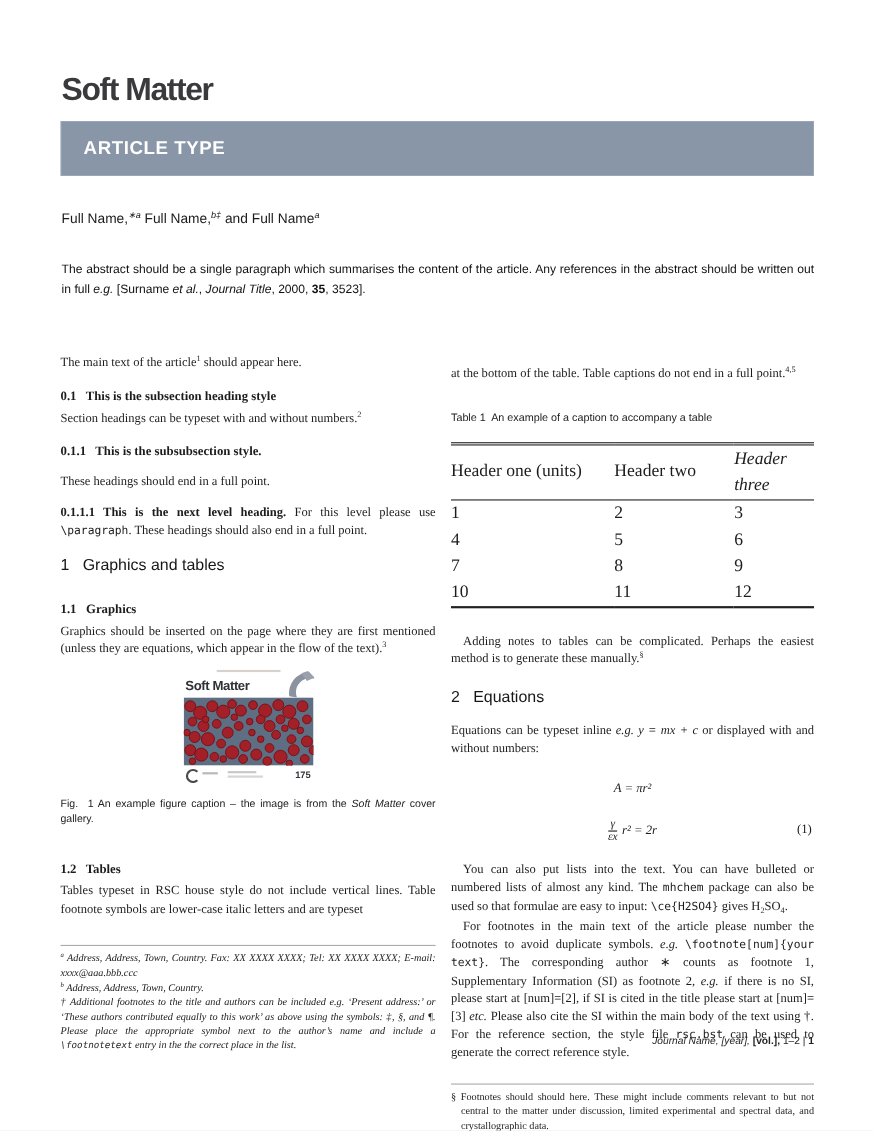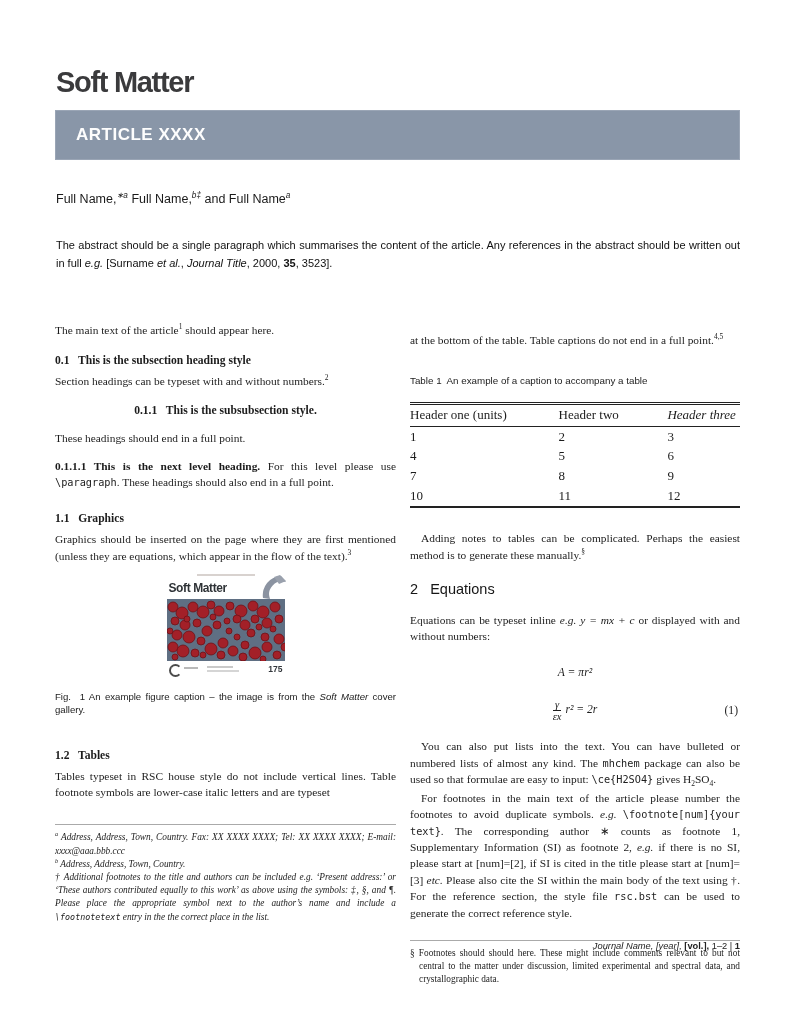--- a/index.html
+++ b/index.html
@@ -74,21 +74,21 @@
   .cover-foot-bar3{position:absolute;left:40px;top:7px;width:32px;height:2px;background:#d5d5d5;}
   .cover-issue{position:absolute;right:2px;top:0;font-family:"Liberation Sans",sans-serif;
     font-weight:bold;font-size:8.5px;color:#33373c;}
   .fig-caption{font-family:"Liberation Sans",sans-serif;font-size:9.6px;
     line-height:1.4;color:#222;margin-top:12px;text-align:justify;}
 
   
   .table-caption{font-family:"Liberation Sans",sans-serif;font-size:9.8px;color:#222;
     text-align:left;}
   table.rsc{width:100%;border-collapse:collapse;border-top:3px double #222;
-    border-bottom:2px solid #222;font-size:13px;}
+    border-bottom:2px solid #222;font-size:16px;}
   table.rsc th{font-weight:normal;text-align:left;border-bottom:1.4px solid #222;
     padding:1px 0 2px 0;}
   table.rsc td{padding:0.5px 0;text-align:left;}
 
   
   .equation{position:relative;text-align:center;font-style:italic;font-size:11.6px;
     margin-top:16px;}
   .eq-label{position:absolute;right:2px;top:50%;transform:translateY(-50%);
     font-style:normal;}
   .frac{display:inline-flex;flex-direction:column;align-items:center;
@@ -108,43 +108,44 @@
     font-family:"Liberation Sans",sans-serif;font-size:9.3px;color:#222;}
 </style>
 </head>
 <body>
 
 <div class="page">
 
   <div class="journal-logo">Soft Matter</div>
 
   <div class="banner">
-    <span class="banner-text">ARTICLE XXXX</span>
+    <span class="banner-text">ARTICLE TYPE</span>
   </div>
 
   <div class="masthead">
     <div class="title-col">
       <div class="authors"><span>Full Name,</span><span class="seg-sup seg-i">∗a</span><span> Full Name,</span><span class="seg-sup seg-i">b‡</span><span> and Full Name</span><span class="seg-sup seg-i">a</span></div>
       <div class="abstract"><span>The abstract should be a single paragraph which summarises the content of the article.  Any references in the abstract should be written out in full </span><span class="seg-i">e.g.</span><span> [Surname </span><span class="seg-i">et al.</span><span>, </span><span class="seg-i">Journal Title</span><span>, 2000, </span><span class="seg-b">35</span><span>, 3523].</span></div>
     </div>
   </div>
 
   <div class="columns">
 
     <div class="col col-left">
       <p><span>The main text of the article</span><span class="seg-sup">1</span><span> should appear here.</span></p>
 
       <h3 class="h-serif pre" style="margin-top:15px;">0.1   This is the subsection heading style</h3>
       <p style="margin-top:3px;"><span>Section headings can be typeset with and without numbers.</span><span class="seg-sup">2</span></p>
 
-      <h3 class="h-serif pre" style="margin-top:13px;text-align:center;">0.1.1   This is the subsubsection style.</h3>
+      <h3 class="h-serif pre" style="margin-top:13px;">0.1.1   This is the subsubsection style.</h3>
       <p style="margin-top:11px;">These headings should end in a full point.</p>
 
       <p style="margin-top:11px;"><span class="seg-b">0.1.1.1   This is the next level heading.</span><span>    For this level please use </span><span class="seg-tt">\paragraph</span><span>. These headings should also end in a full point.</span></p>
 
+      <h2 class="h-sans pre" style="margin-top:14px;">1   Graphics and tables</h2>
 
       <h3 class="h-serif pre" style="margin-top:21px;">1.1   Graphics</h3>
       <p style="margin-top:3px;"><span>Graphics should be inserted on the page where they are first mentioned (unless they are equations, which appear in the flow of the text).</span><span class="seg-sup">3</span></p>
 
       <div class="figure-wrap">
         <div class="cover">
           <div class="cover-topline"></div>
           <div class="cover-head">
             <span class="cover-title">Soft Matter</span>
             <svg class="cover-wedge" width="26" height="24" viewBox="0 0 26 24">

